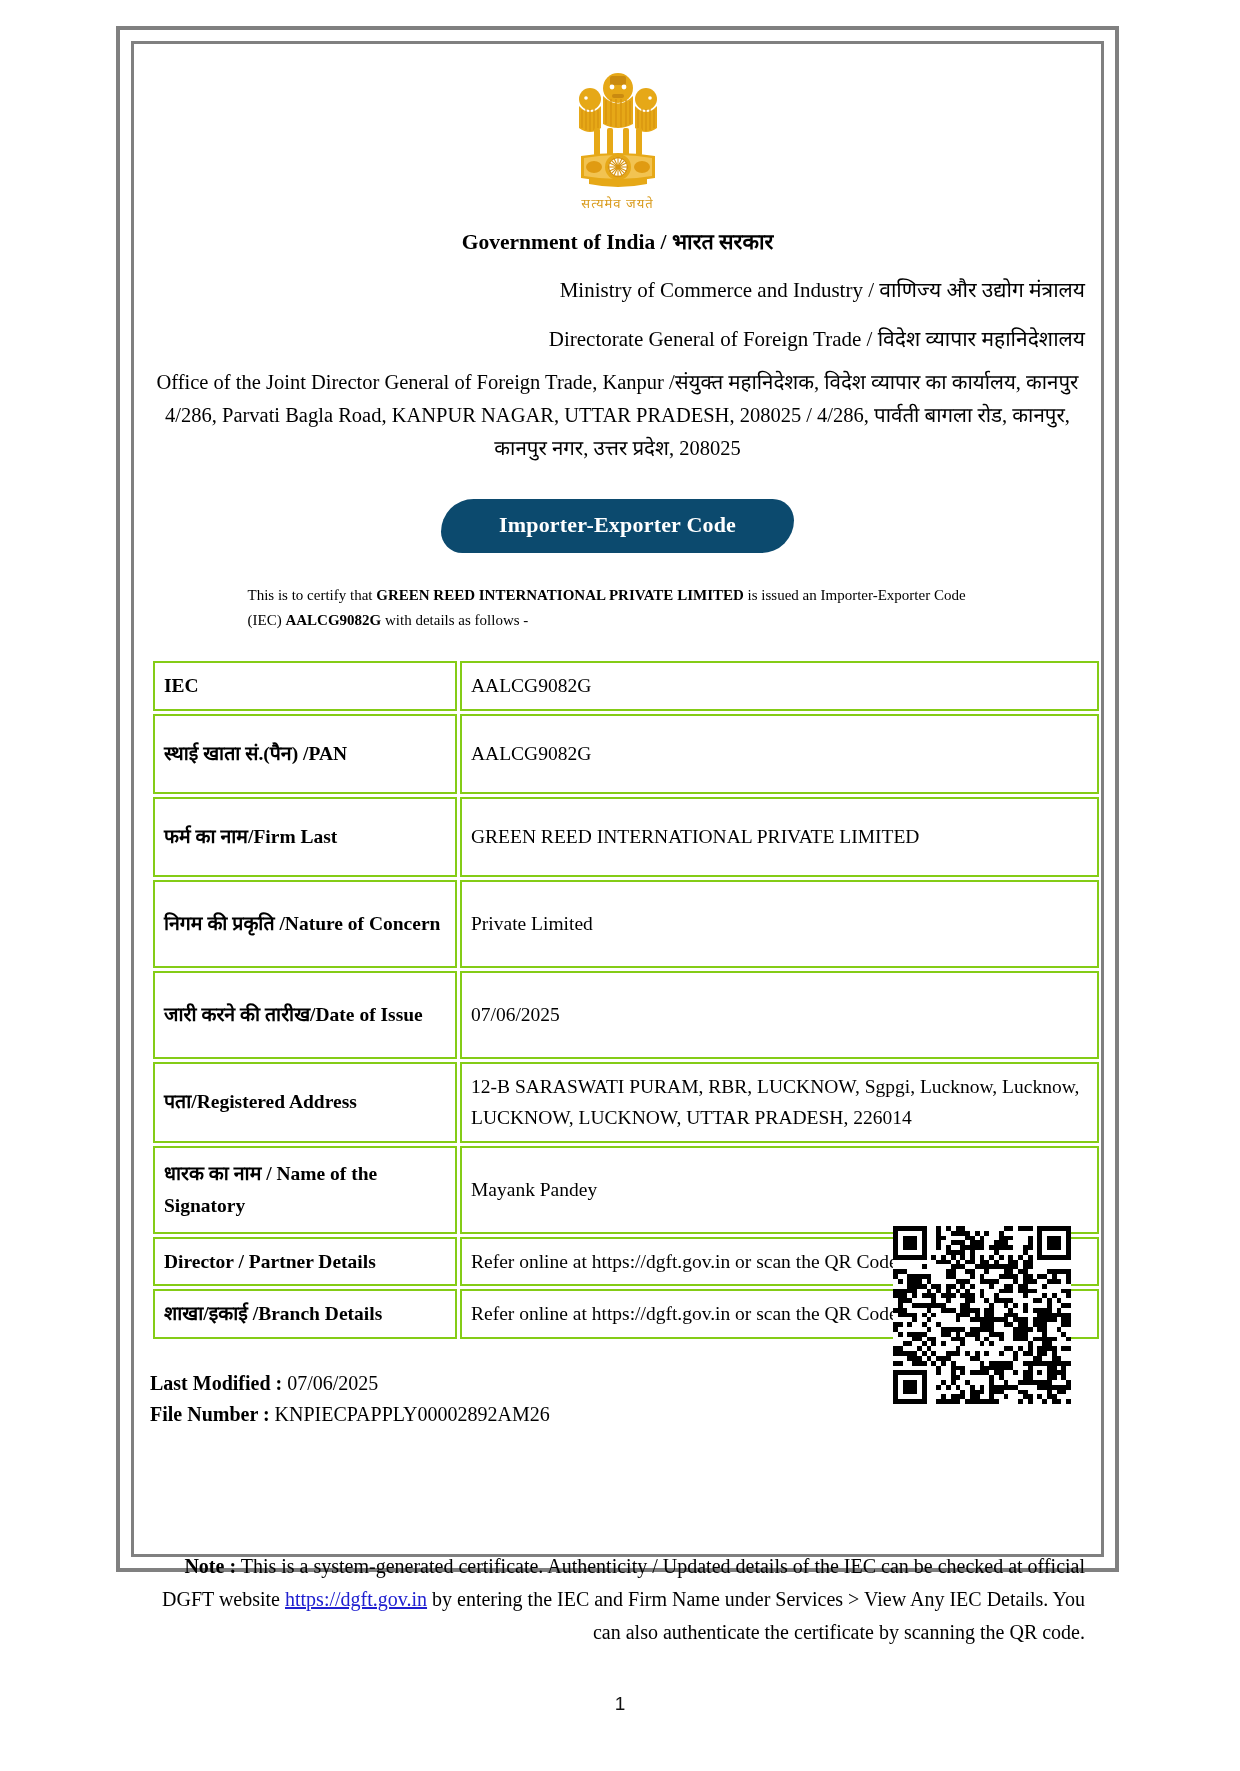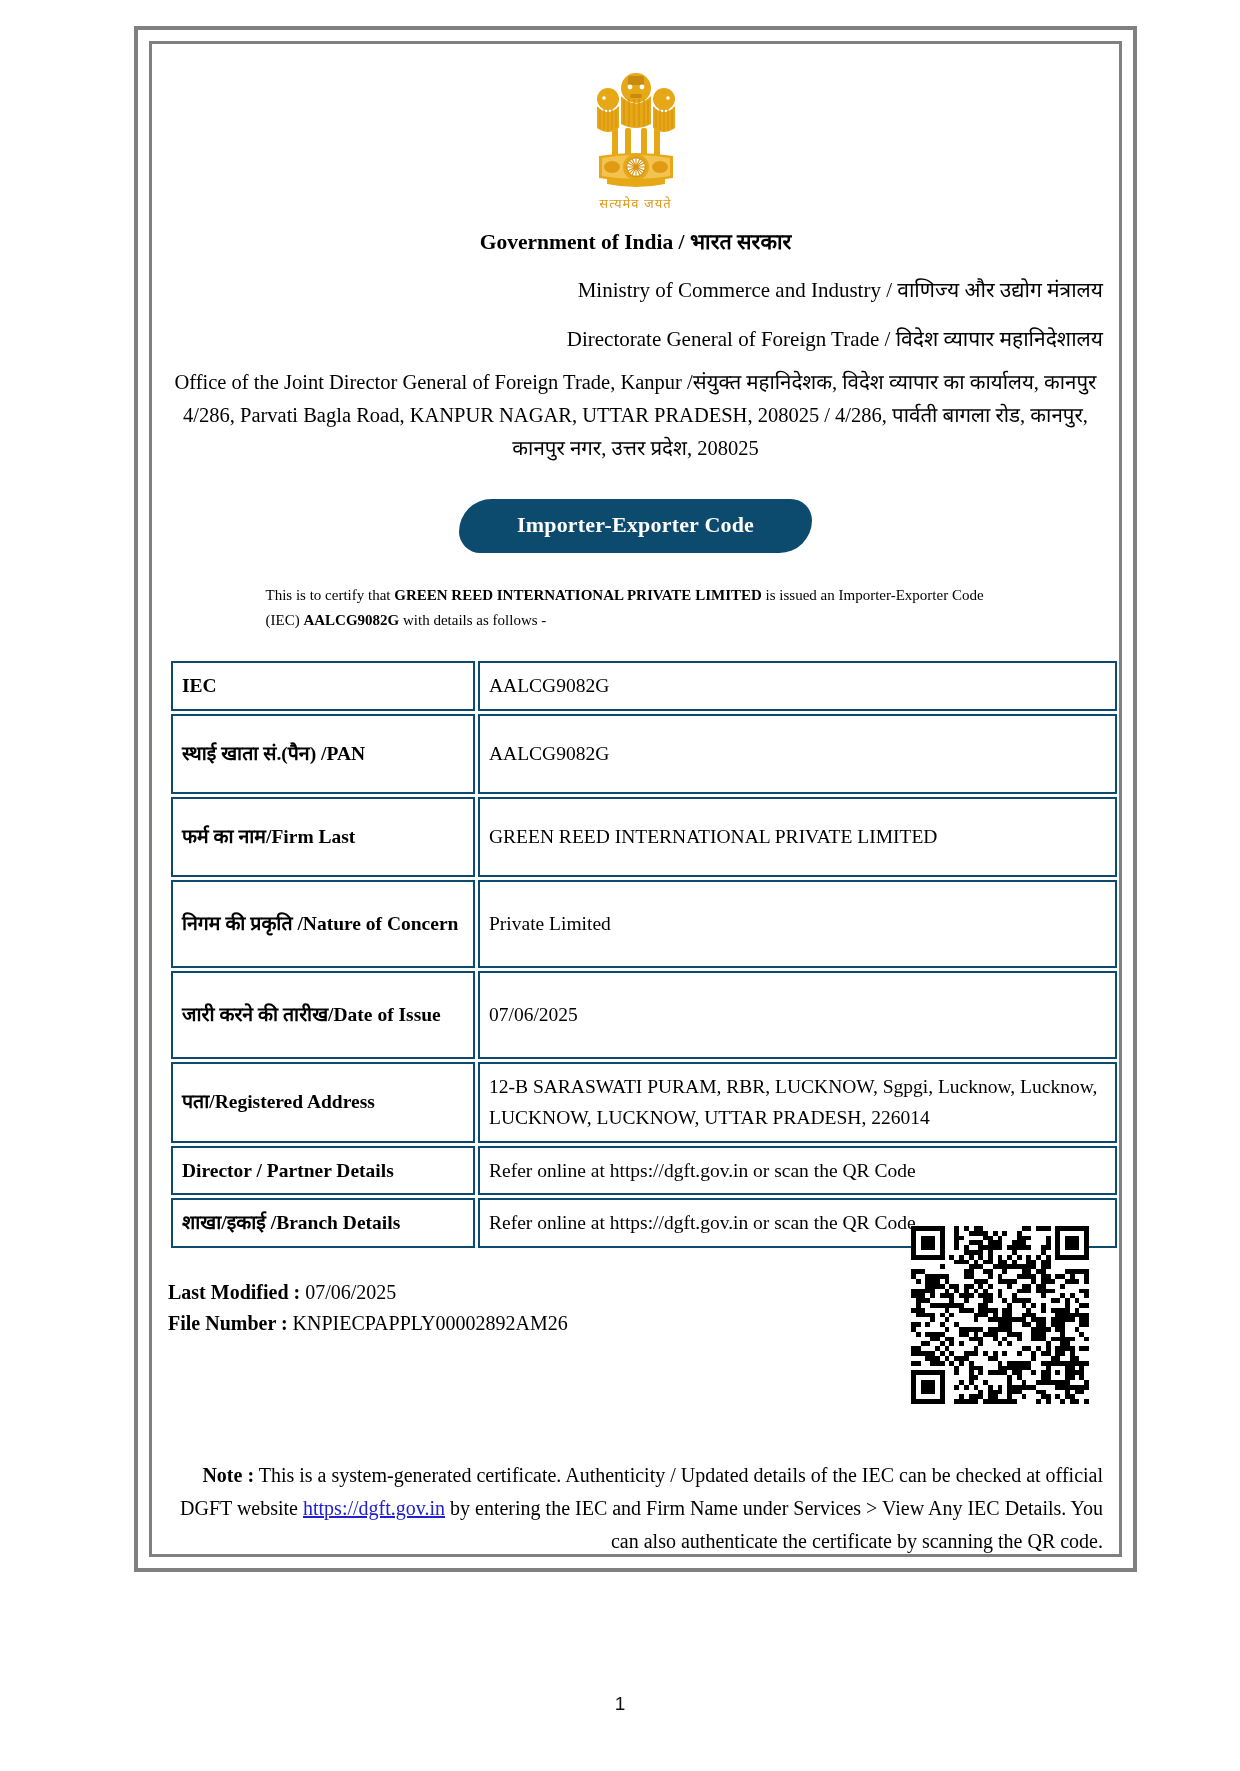--- a/index.html
+++ b/index.html
@@ -12,21 +12,21 @@
     height: 1771px;
     position: relative;
     font-family: "Liberation Serif", "DejaVu Serif", serif;
     color: #000000;
     overflow: hidden;
   }
 
   
   #page-frame {
     position: absolute;
-    left: 134px;
+    left: 116px;
     top: 26px;
     width: 1003px;
     height: 1546px;
     border: 4px solid #808080;
     box-sizing: border-box;
   }
   #page-frame-inner {
     position: absolute;
     left: 11px;
     top: 11px;
@@ -111,21 +111,21 @@
 
   
   .details-table {
     margin: 26px 0 0 0;
     border-collapse: separate;
     border-spacing: 3px 3px;
     width: 952px;
     table-layout: fixed;
   }
   .details-table td {
-    border: 2px solid #0c4a6e;
+    border: 2px solid #84cc16;
     padding: 7px 9px;
     font-size: 19.5px;
     line-height: 1.62;
     vertical-align: middle;
   }
   .details-table td.k {
     width: 282px;
     font-weight: bold;
   }
   .details-table td.v {
@@ -277,20 +277,24 @@
             <td class="v">Private Limited</td>
           </tr>
           <tr class="row-xtall">
             <td class="k">जारी करने की तारीख/Date of Issue</td>
             <td class="v">07/06/2025</td>
           </tr>
           <tr>
             <td class="k">पता/Registered Address</td>
             <td class="v">12-B SARASWATI PURAM, RBR, LUCKNOW, Sgpgi, Lucknow, Lucknow, LUCKNOW, LUCKNOW, UTTAR PRADESH, 226014</td>
           </tr>
+          <tr class="row-xtall">
+            <td class="k">धारक का नाम / Name of the Signatory</td>
+            <td class="v">Mayank Pandey</td>
+          </tr>
           <tr>
             <td class="k">Director / Partner Details</td>
             <td class="v">Refer online at https://dgft.gov.in or scan the QR Code</td>
           </tr>
           <tr>
             <td class="k">शाखा/इकाई /Branch Details</td>
             <td class="v">Refer online at https://dgft.gov.in or scan the QR Code</td>
           </tr>
         </tbody>
       </table>

